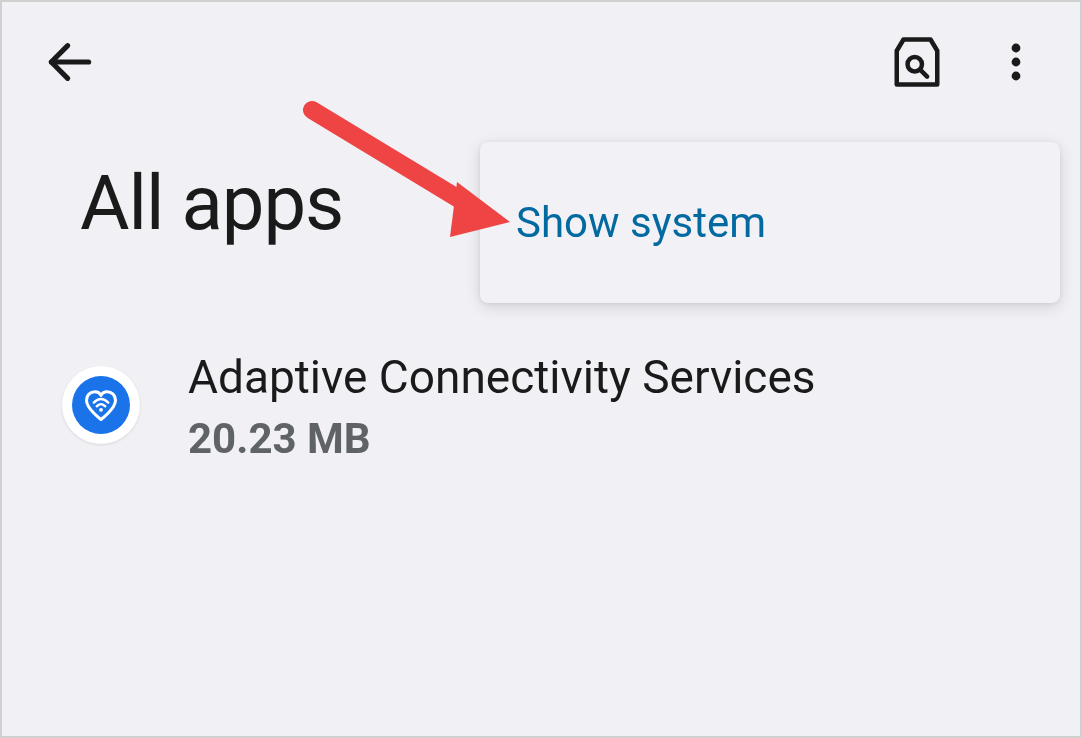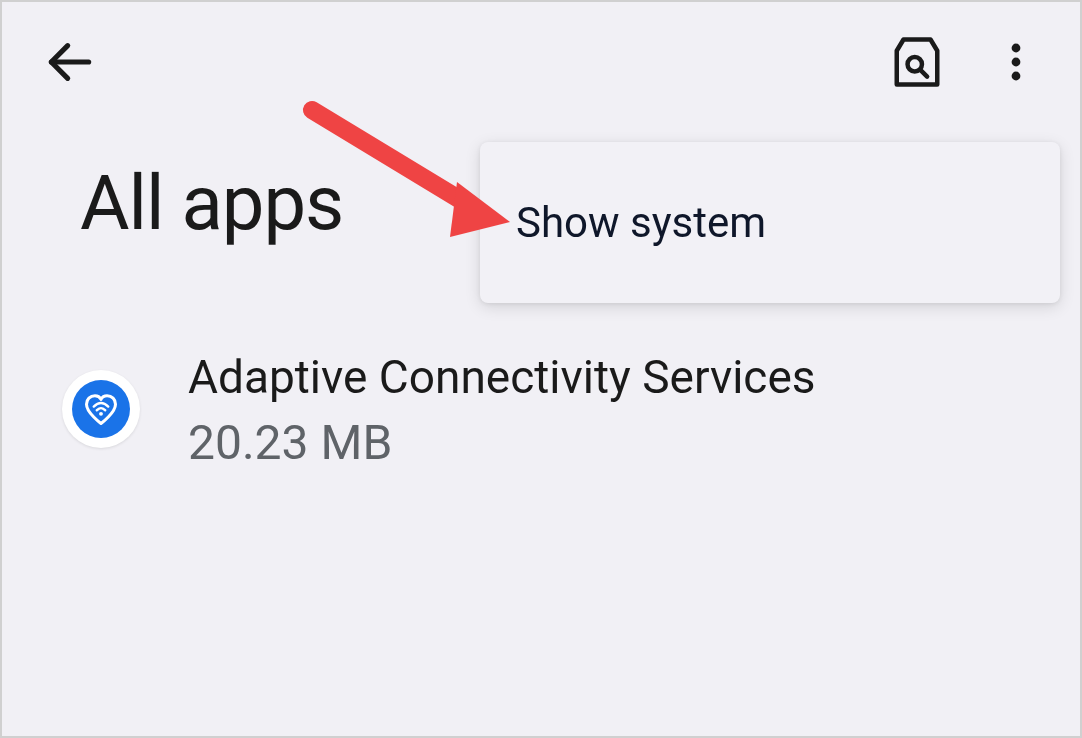--- a/index.html
+++ b/index.html
@@ -58,21 +58,21 @@
       background: #f2f1f6;
       border-radius: 8px;
       box-shadow: 0 4px 16px rgba(0,0,0,0.12), 0 1px 4px rgba(0,0,0,0.08);
       padding: 24px 0;
       z-index: 10;
     }
     .menu-item {
       padding: 32px 36px;
       font-size: 42px;
       font-weight: 400;
-      color: #0f172a;
+      color: #0369a1;
       cursor: pointer;
     }
     .arrow-annotation {
       position: absolute;
       top: 90px;
       left: 290px;
       z-index: 20;
       pointer-events: none;
     }
     .app-list {
@@ -100,22 +100,22 @@
       flex-direction: column;
       gap: 6px;
     }
     .app-name {
       font-size: 46px;
       font-weight: 400;
       color: #1a1a1a;
       line-height: 1.3;
     }
     .app-size {
-      font-size: 48px;
-      font-weight: 400;
+      font-size: 42px;
+      font-weight: 700;
       color: #5f6368;
     }
     .search-button, .more-button {
       cursor: pointer;
       display: flex;
       align-items: center;
       justify-content: center;
     }
   </style>
 </head>

